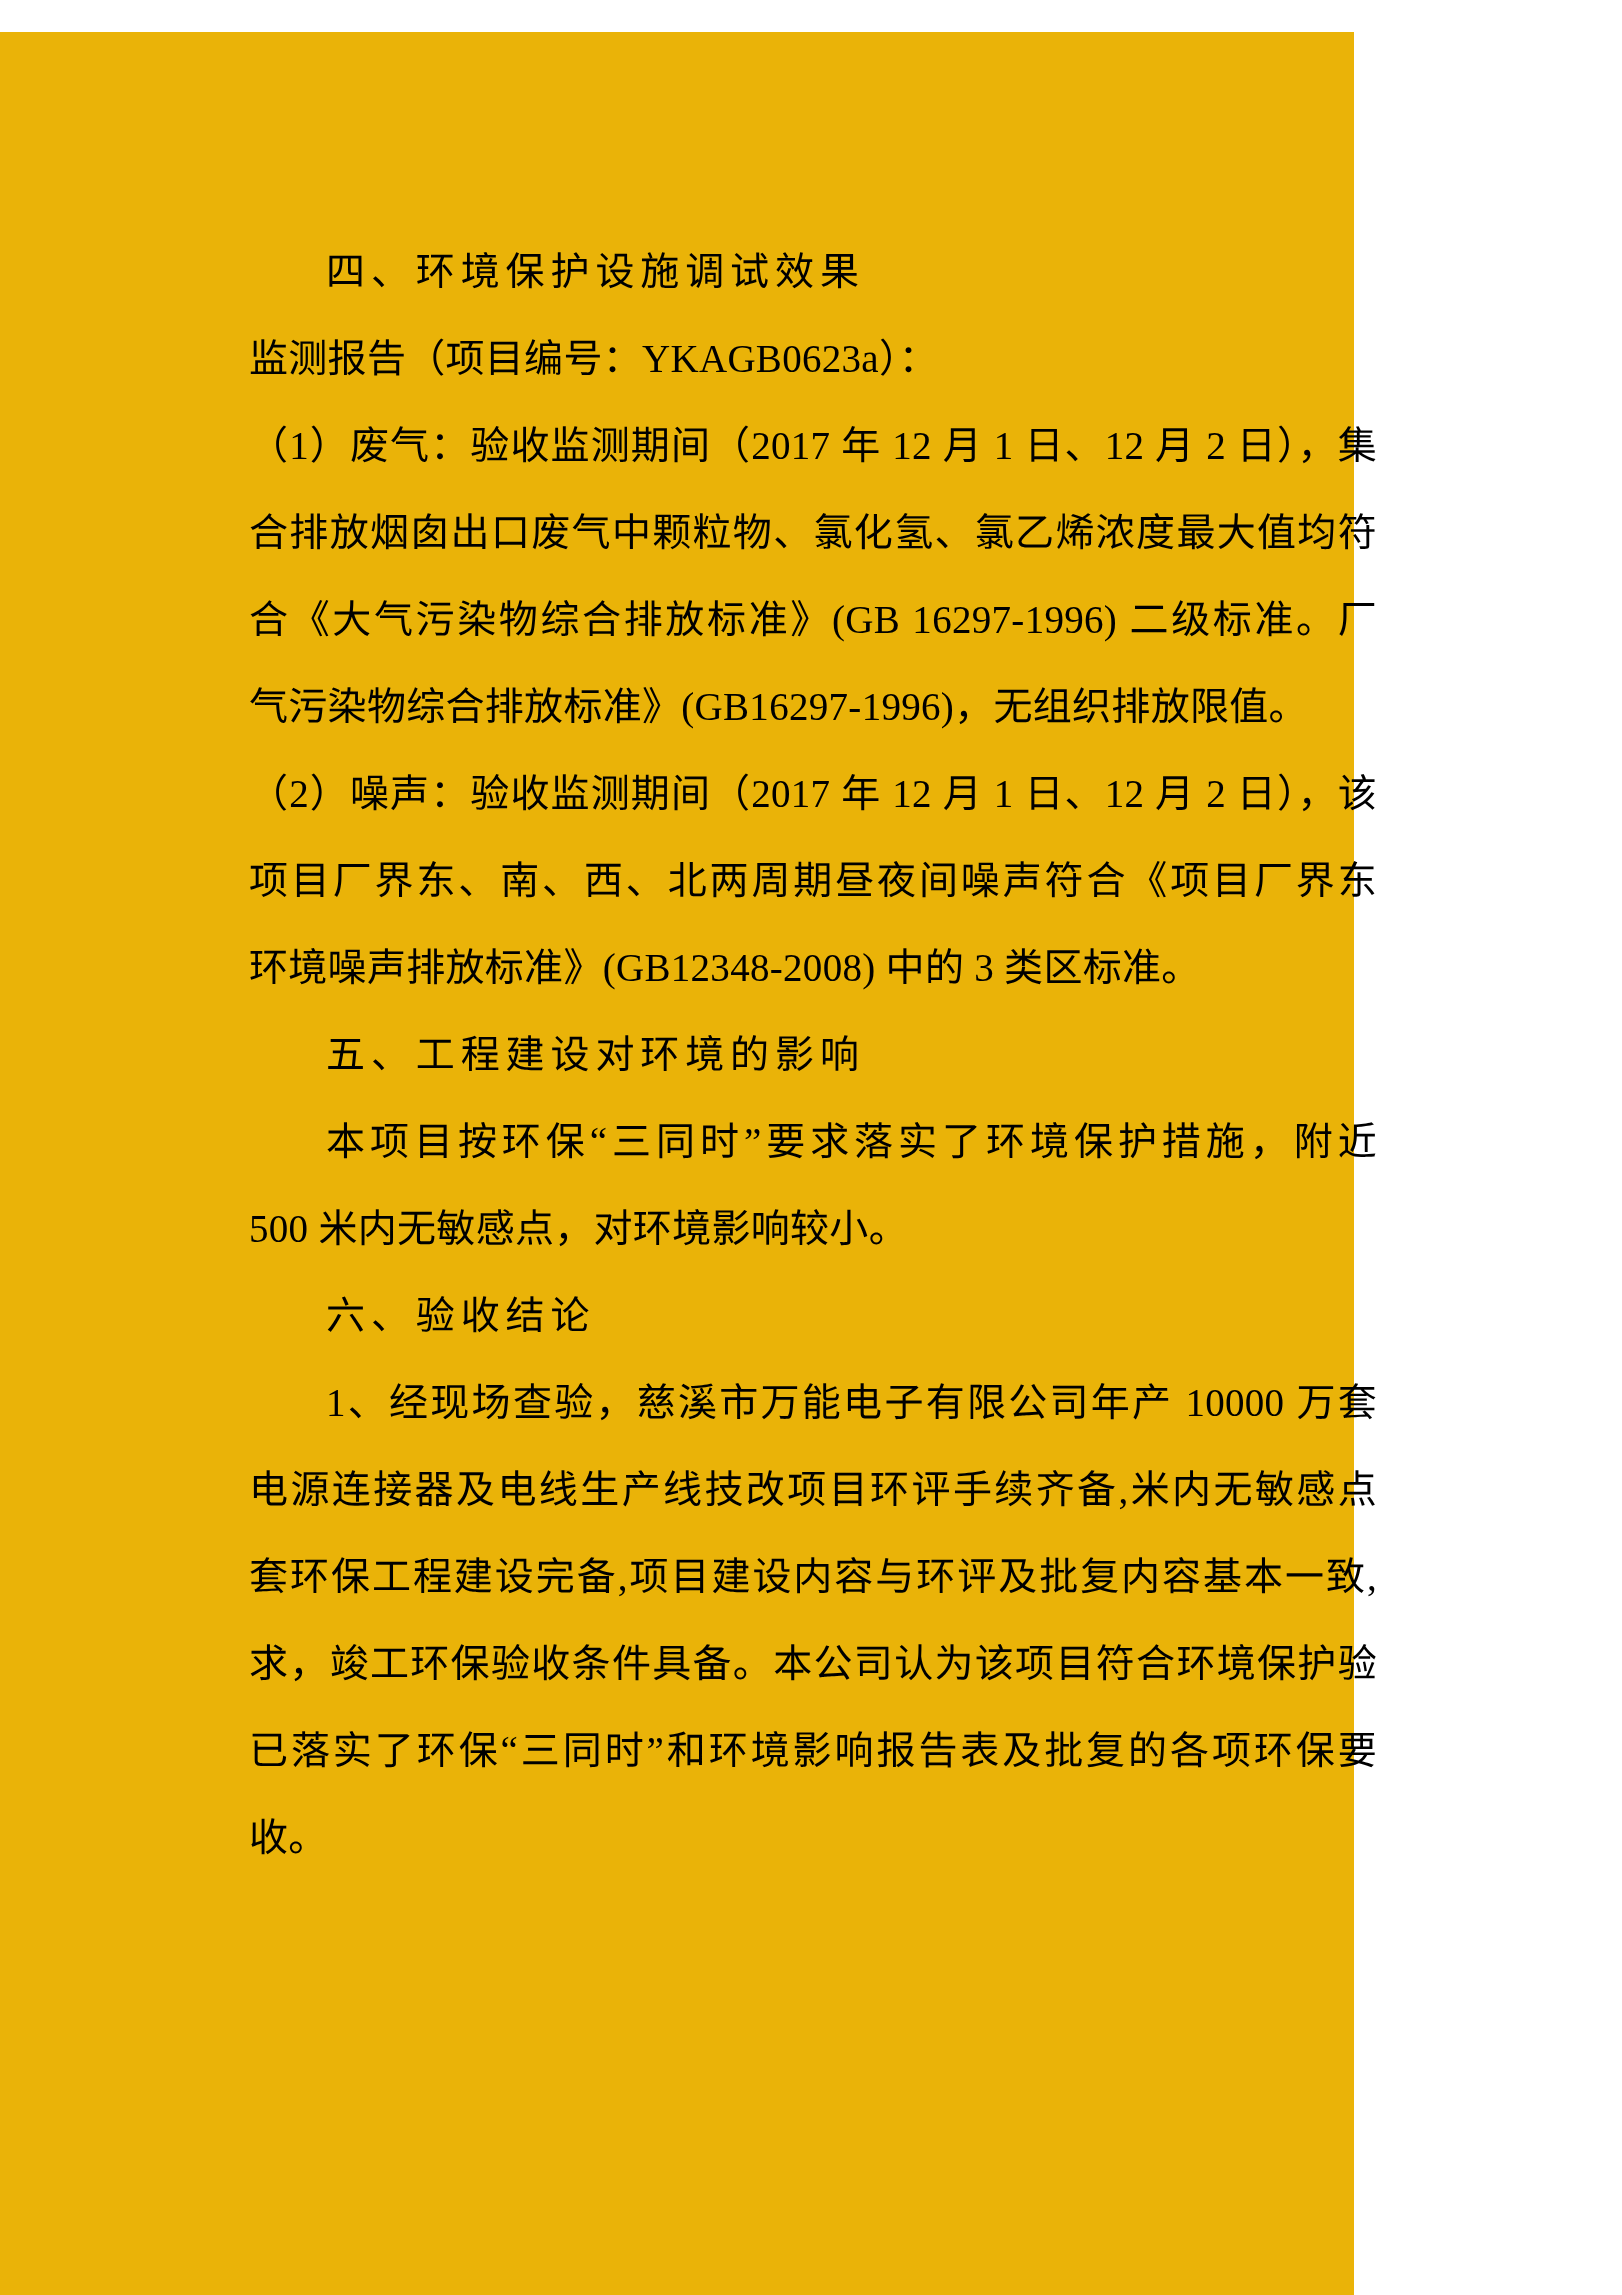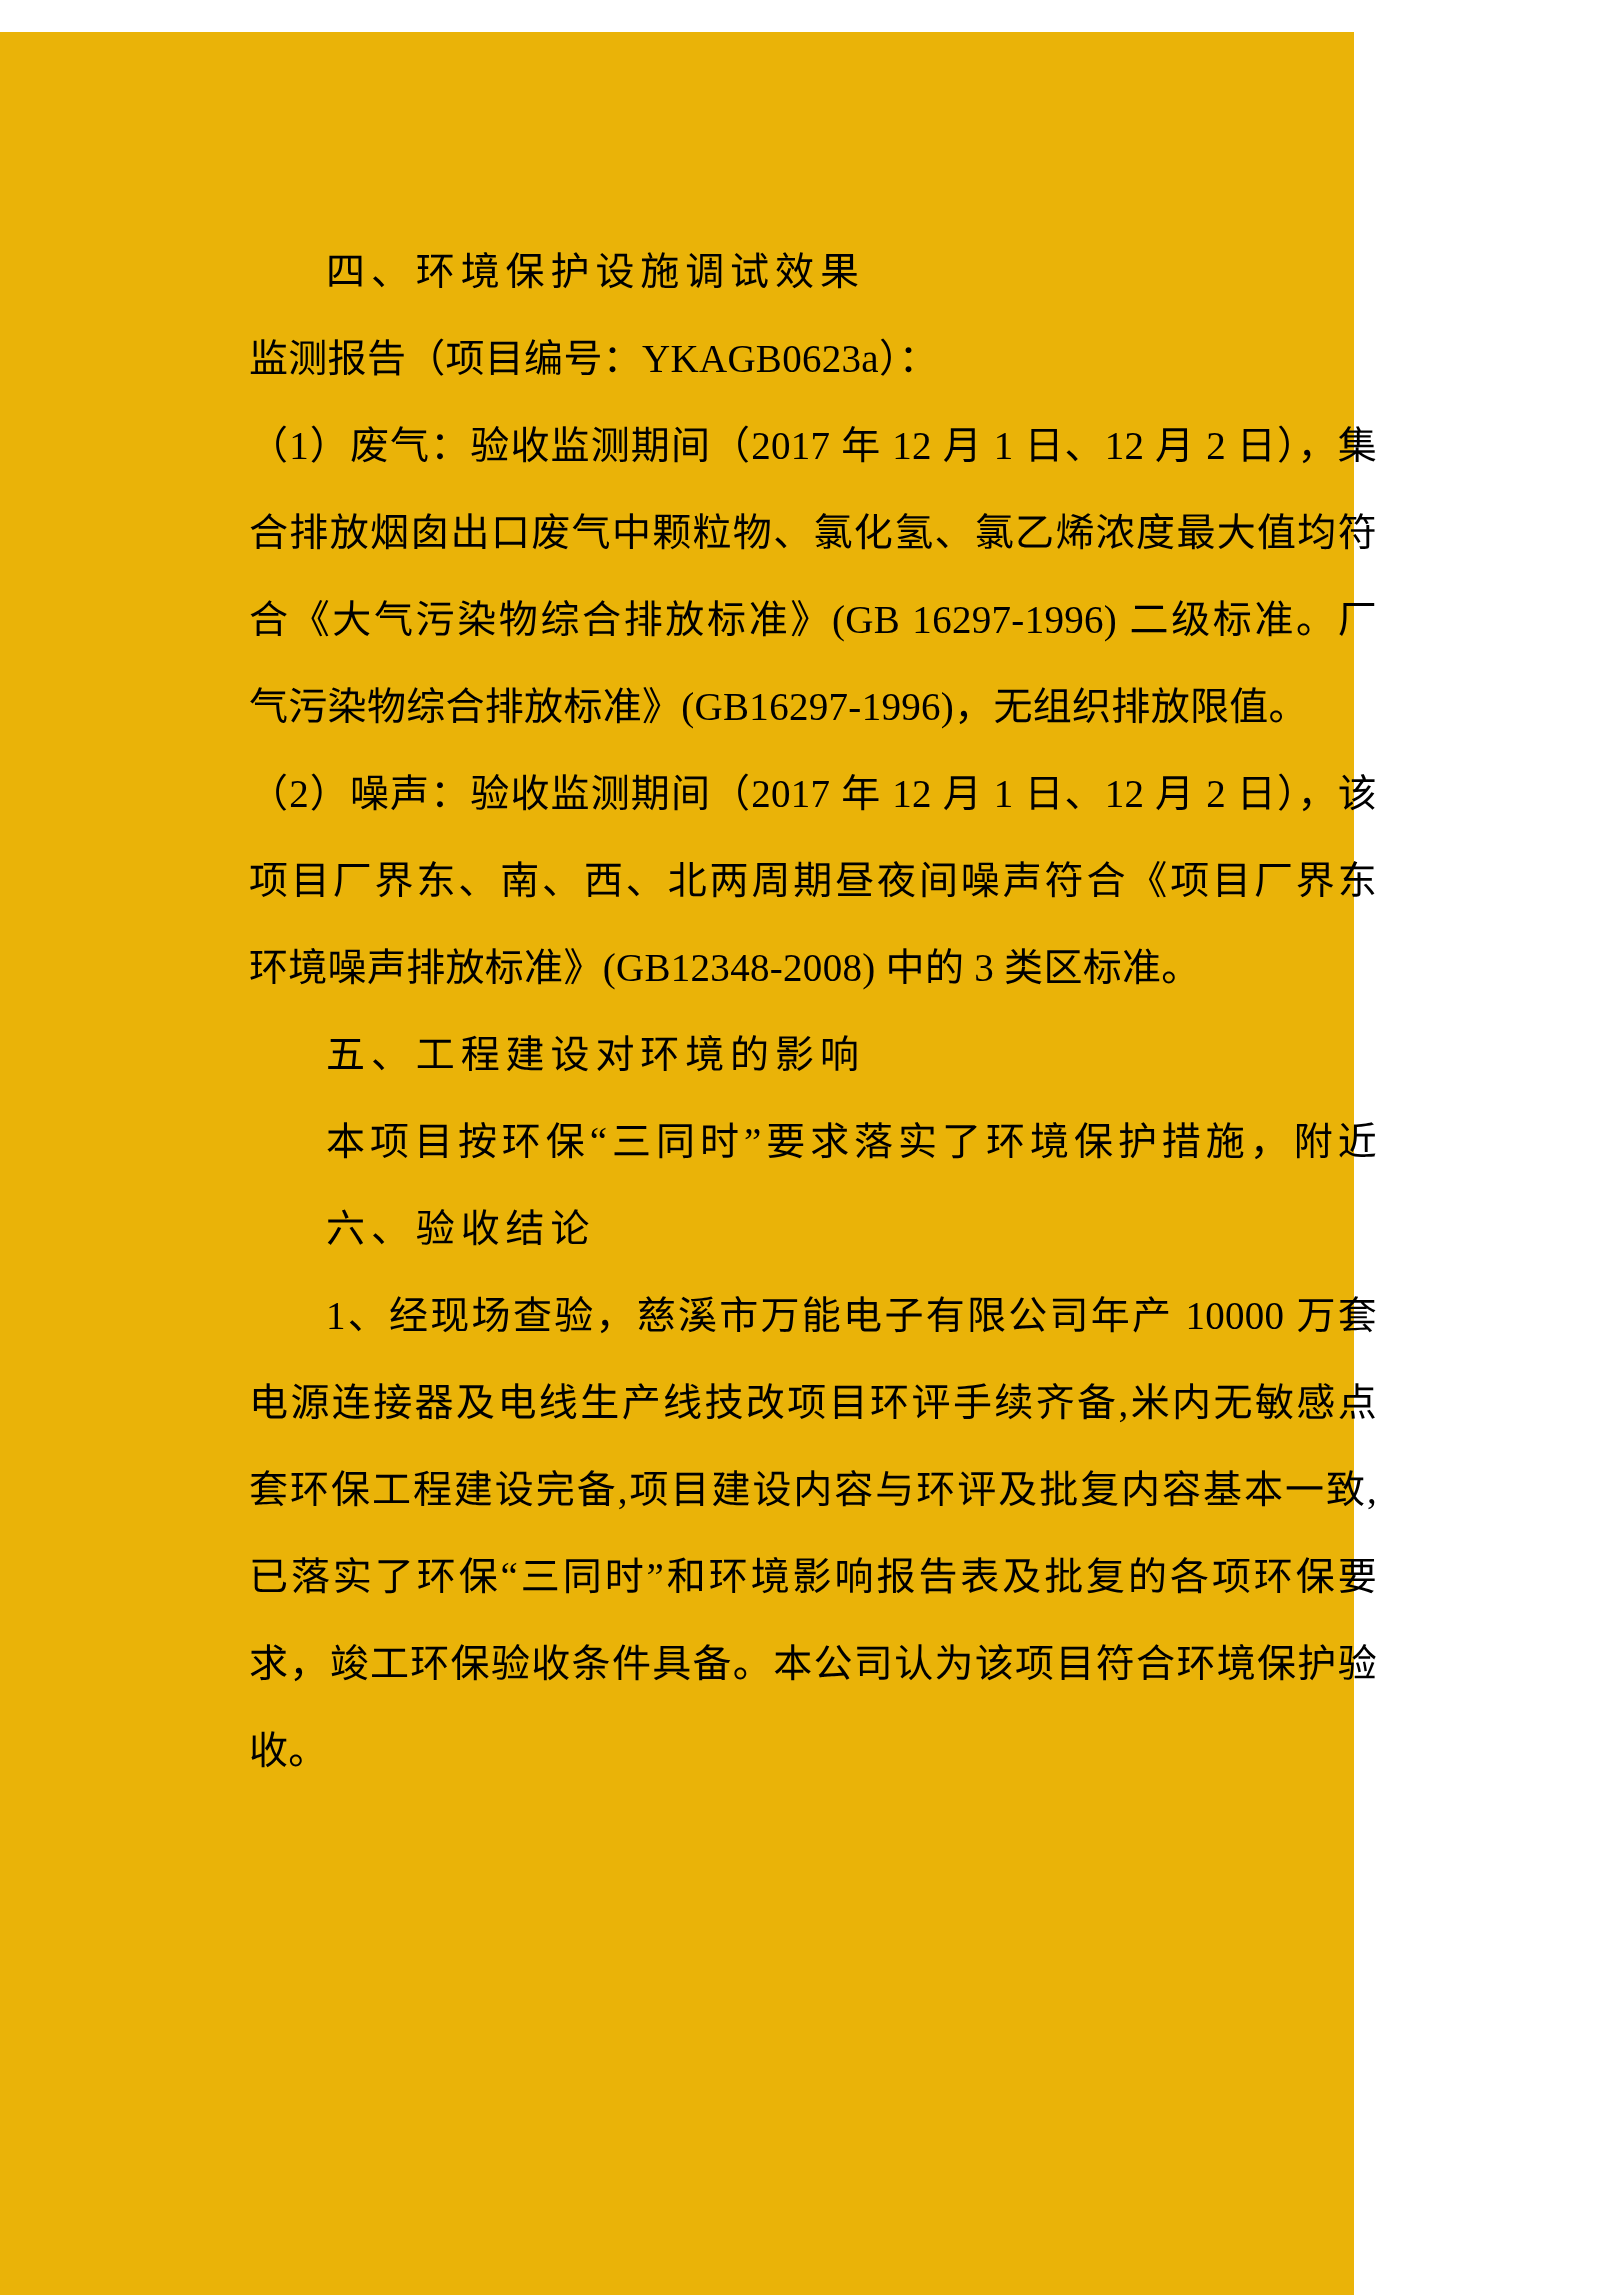--- a/index.html
+++ b/index.html
@@ -58,22 +58,23 @@
       <div class="line">监测报告（项目编号：YKAGB0623a）：</div>
       <div class="line stretch">（1）废气：验收监测期间（2017 年 12 月 1 日、12 月 2 日），集</div>
       <div class="line stretch">合排放烟囱出口废气中颗粒物、氯化氢、氯乙烯浓度最大值均符</div>
       <div class="line stretch">合《大气污染物综合排放标准》(GB 16297-1996) 二级标准。厂</div>
       <div class="line">气污染物综合排放标准》(GB16297-1996)，无组织排放限值。</div>
       <div class="line stretch">（2）噪声：验收监测期间（2017 年 12 月 1 日、12 月 2 日），该</div>
       <div class="line stretch">项目厂界东、南、西、北两周期昼夜间噪声符合《项目厂界东</div>
       <div class="line">环境噪声排放标准》(GB12348-2008) 中的 3 类区标准。</div>
       <div class="line indent heading">五、工程建设对环境的影响</div>
       <div class="line indent stretch">本项目按环保“三同时”要求落实了环境保护措施，附近</div>
+      <div class="line">500 米内无敏感点，对环境影响较小。</div>
       <div class="line indent heading">六、验收结论</div>
       <div class="line indent stretch">1、经现场查验，慈溪市万能电子有限公司年产 10000 万套</div>
       <div class="line stretch">电源连接器及电线生产线技改项目环评手续齐备,米内无敏感点</div>
       <div class="line stretch">套环保工程建设完备,项目建设内容与环评及批复内容基本一致,</div>
+      <div class="line stretch">求，竣工环保验收条件具备。本公司认为该项目符合环境保护验</div>
       <div class="line stretch">已落实了环保“三同时”和环境影响报告表及批复的各项环保要</div>
-      <div class="line stretch">求，竣工环保验收条件具备。本公司认为该项目符合环境保护验</div>
       <div class="line">收。</div>
     </div>
 </div>
 
 
 </body></html>

